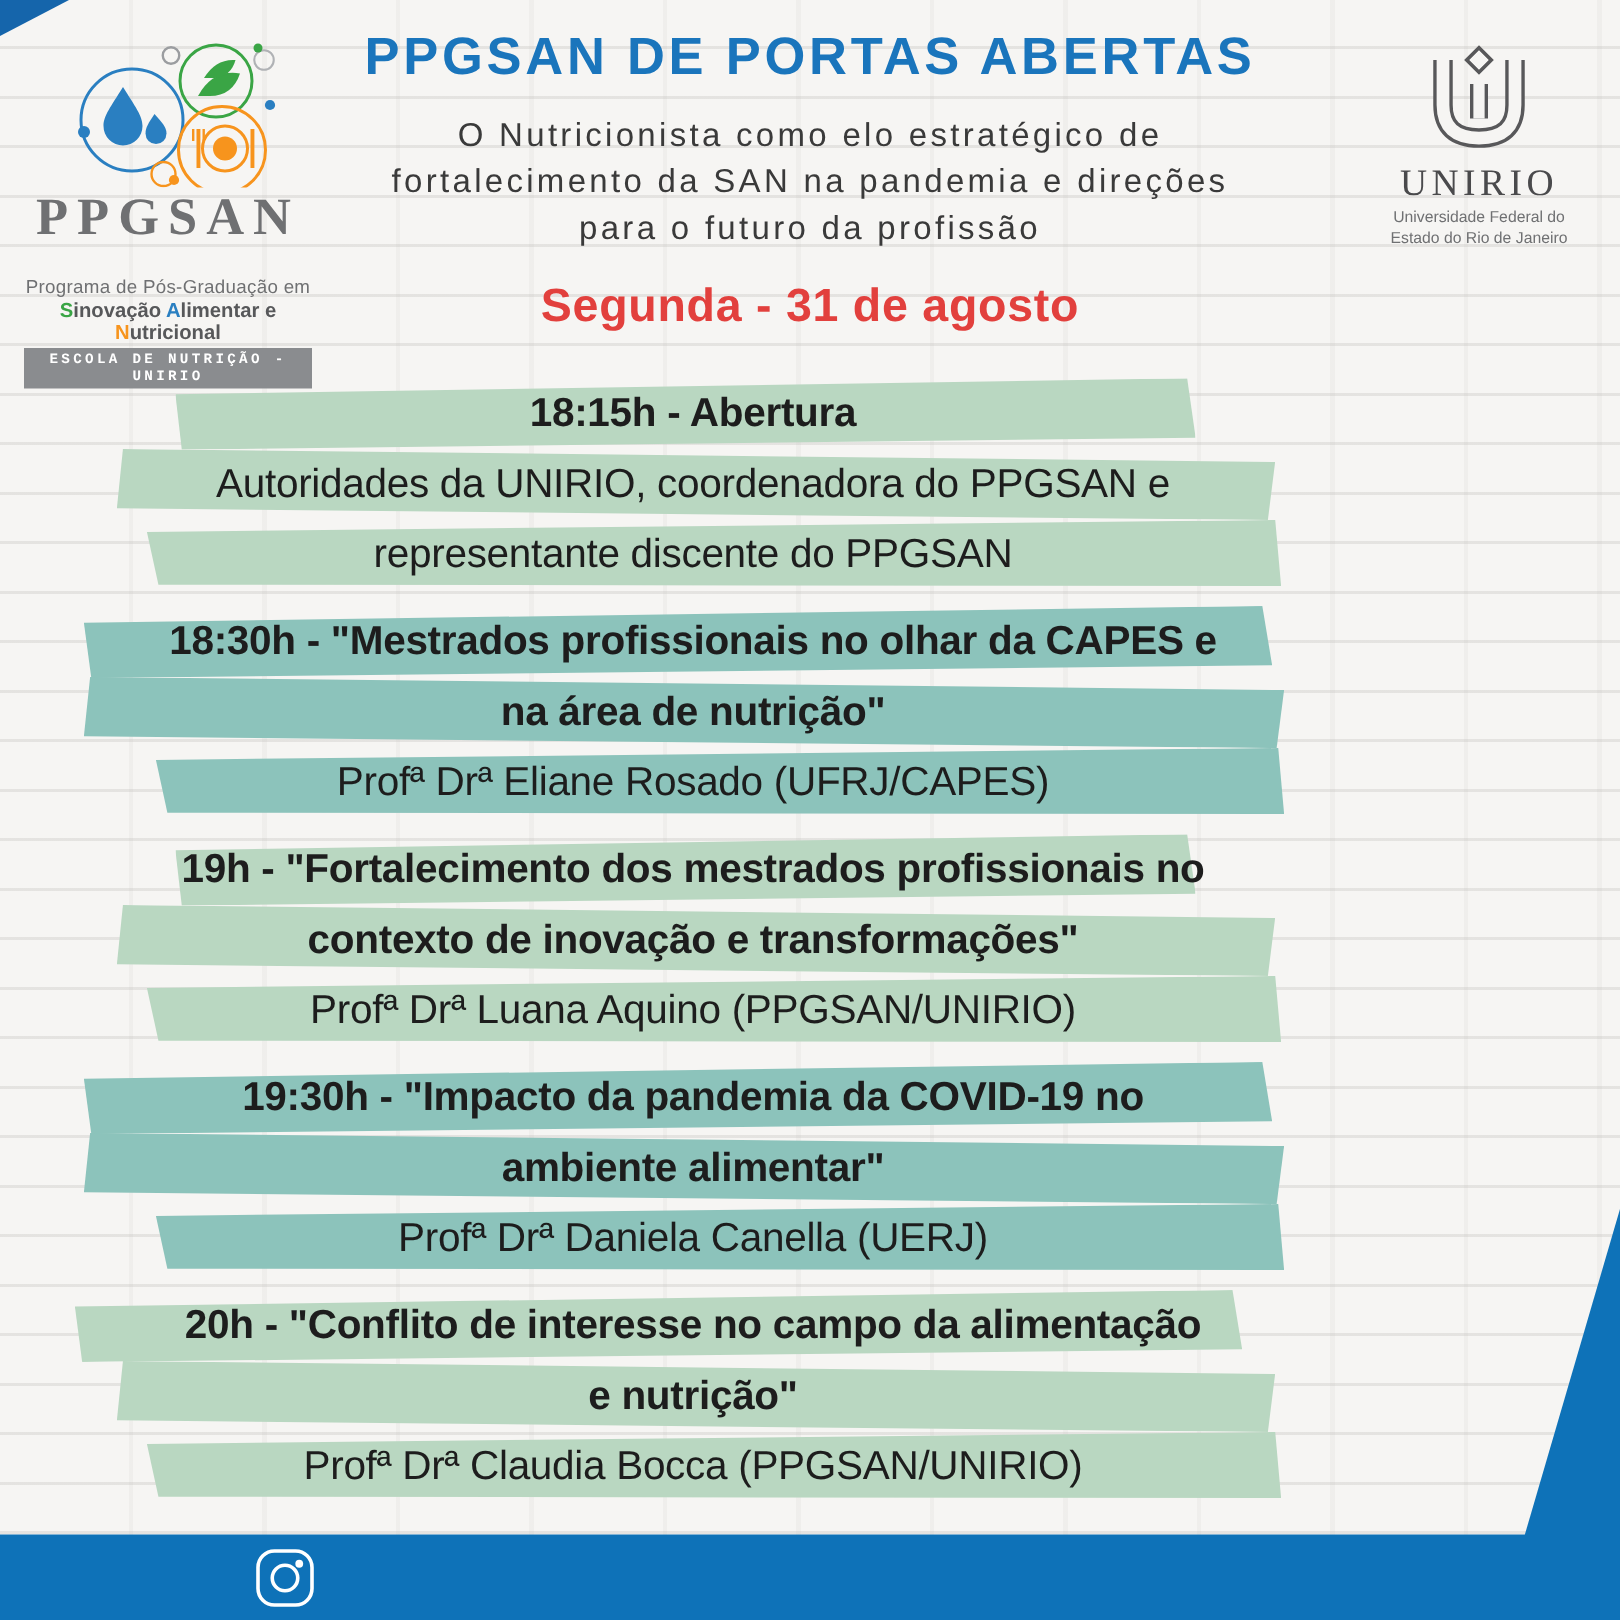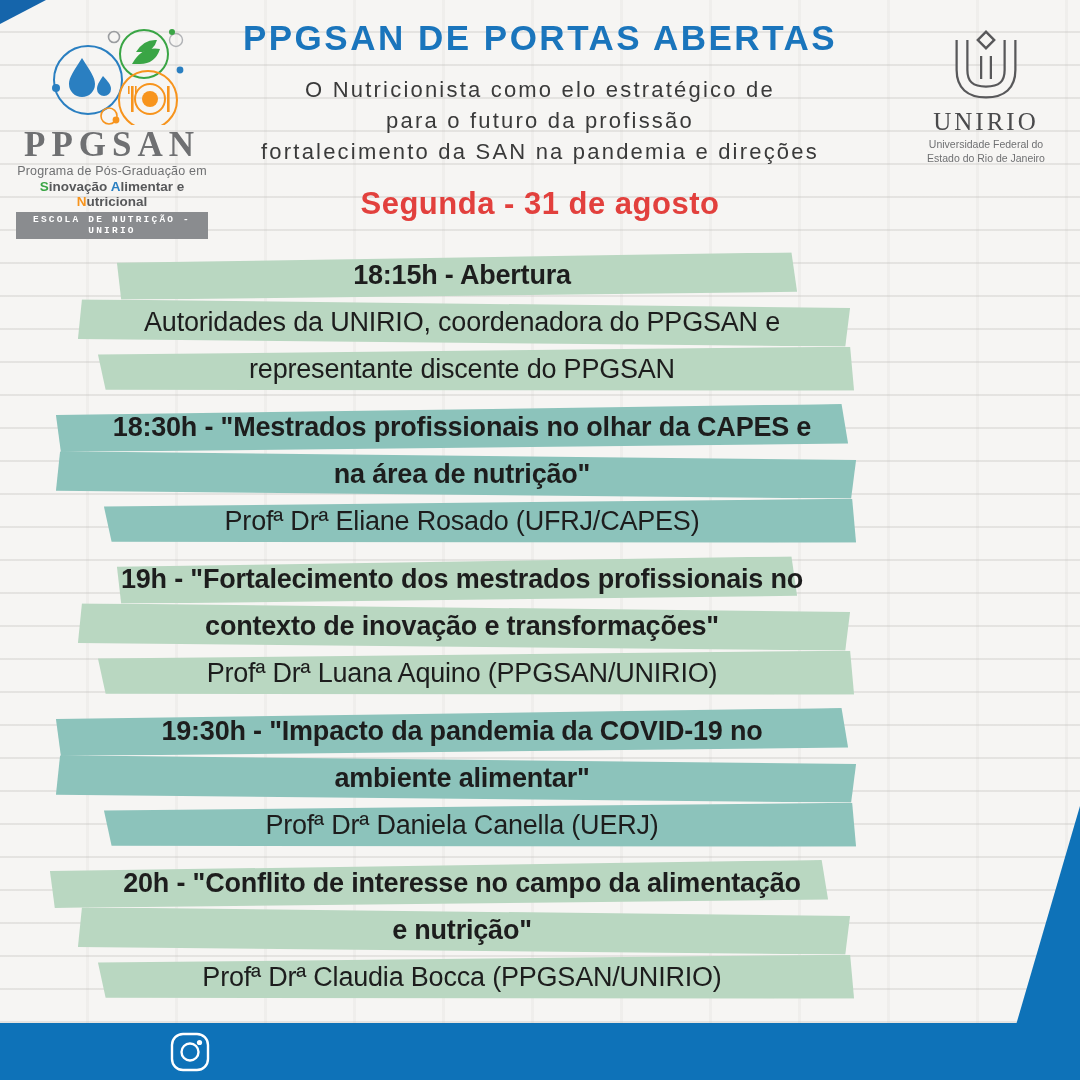--- a/index.html
+++ b/index.html
@@ -15,21 +15,21 @@
   }
 
   .corner-triangle { position:absolute; top:0; left:0; width:46px; height:24px;
     background:#1565ab; clip-path:polygon(0 0,100% 0,0 100%); }
 
   
   .ppgsan-logo { position:absolute; top:28px; left:16px; width:192px; text-align:center; }
   .ppgsan-circles { display:block; margin:0 auto; }
   .ppgsan-acronym { font-family:"Liberation Serif", serif; font-weight:700; font-size:35px;
     letter-spacing:6px; color:#6f7072; line-height:1.05; margin-top:2px; }
-  .ppgsan-line1 { font-size:12.5px; color:#6f7072; margin-top:0; letter-spacing:0.2px; }
+  .ppgsan-line1 { font-size:12.5px; color:#6f7072; margin-top:20px; letter-spacing:0.2px; }
   .ppgsan-line2 { font-size:13.5px; font-weight:700; color:#57585a; margin-top:1px; }
   .ppgsan-line2 .ltr-green { color:#3aa545; }
   .ppgsan-line2 .ltr-blue  { color:#2a7fc1; }
   .ppgsan-line2 .ltr-orange{ color:#f7941d; }
   .ppgsan-banner { display:inline-block; background:#8a8c8f; color:#ffffff; font-size:9.5px;
     font-weight:700; letter-spacing:2.2px; padding:2px 7px 3px; margin-top:3px;font-family:Liberation Mono, monospace; }
 
   
   .main-title { position:absolute; top:18px; left:195px; width:690px; text-align:center;
     font-size:35px; font-weight:700; color:#1a75bc; letter-spacing:2.5px; }
@@ -106,22 +106,22 @@
     </svg>
     <div class="ppgsan-acronym">PPGSAN</div>
     <div class="ppgsan-line1">Programa de Pós-Graduação em</div>
     <div class="ppgsan-line2"><span class="ltr-green">S</span><span>inovação </span><span class="ltr-blue">A</span><span>limentar e </span><span class="ltr-orange">N</span><span>utricional</span></div>
     <div class="ppgsan-banner">ESCOLA DE NUTRIÇÃO - UNIRIO</div>
   </div>
 
   <div class="main-title">PPGSAN DE PORTAS ABERTAS</div>
   <div class="subtitle">
     <div>O Nutricionista como elo estratégico de</div>
+    <div>fortalecimento da SAN na pandemia e direções</div>
     <div>para o futuro da profissão</div>
-    <div>fortalecimento da SAN na pandemia e direções</div>
   </div>
   <div class="event-date">Segunda - 31 de agosto</div>
 
   <div class="unirio-logo">
     <svg width="102" height="72" viewBox="0 0 102 72">
       <path d="M27,10 V40 Q27,62 51,62 Q75,62 75,40 V10" fill="none" stroke="#58585a" stroke-width="13"></path>
       <path d="M27,10 V40 Q27,62 51,62 Q75,62 75,40 V10" fill="none" stroke="#f6f5f3" stroke-width="8.5"></path>
       <path d="M51,26 V49" fill="none" stroke="#58585a" stroke-width="12"></path>
       <path d="M51,26 V49" fill="none" stroke="#f6f5f3" stroke-width="7.5"></path>
       <rect x="45.2" y="4.2" width="11.6" height="11.6" transform="rotate(45 51 10)" fill="#f6f5f3" stroke="#58585a" stroke-width="2.4"></rect>

